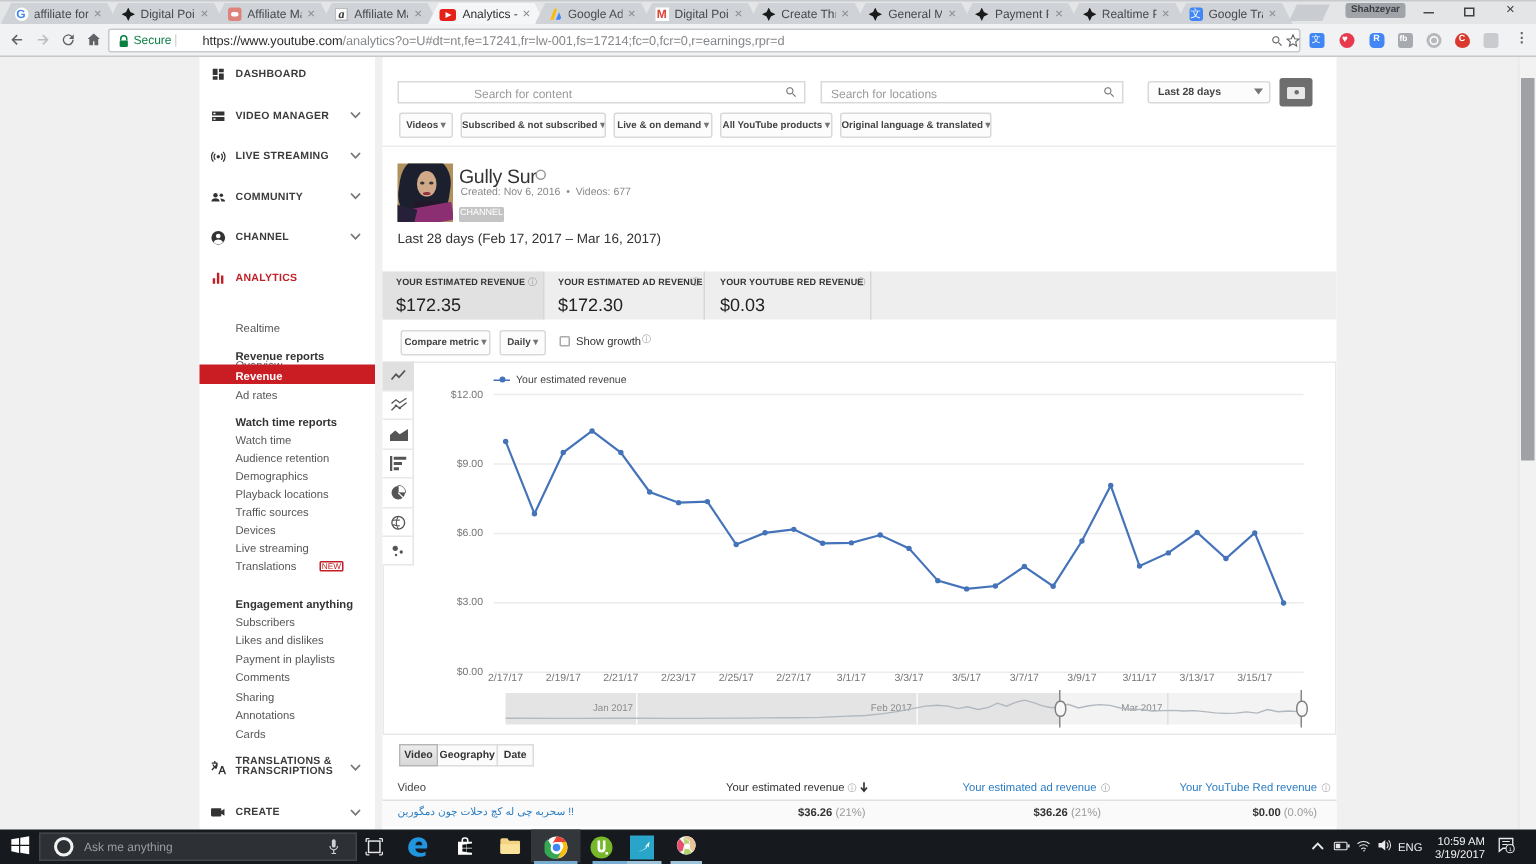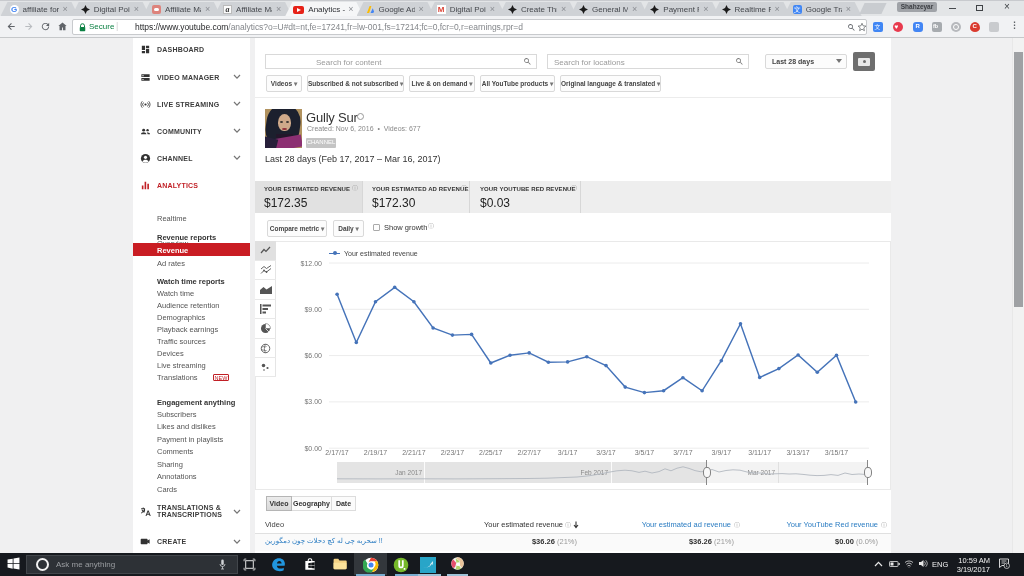--- a/index.html
+++ b/index.html
@@ -210,21 +210,21 @@
   <div class="sub" style="top:202.5px;margin-top:36px;">Overview</div>
   <div class="sub" style="top:214px;">Realtime</div>
   <div class="subh" style="top:232.5px;">Revenue reports</div>
   <div style="left:133px;top:242.5px;width:116.5px;height:13px;background:#c91d23;"></div>
   <div class="sub" style="top:245.5px;color:#fff;font-weight:bold;">Revenue</div>
   <div class="sub" style="top:258.5px;">Ad rates</div>
   <div class="subh" style="top:276.5px;">Watch time reports</div>
   <div class="sub" style="top:288.5px;">Watch time</div>
   <div class="sub" style="top:301px;">Audience retention</div>
   <div class="sub" style="top:312.5px;">Demographics</div>
-  <div class="sub" style="top:325px;">Playback earnings</div>
+  <div class="sub" style="top:325px;">Playback locations</div>
   <div class="sub" style="top:337px;">Traffic sources</div>
   <div class="sub" style="top:349px;">Devices</div>
   <div class="sub" style="top:361px;">Live streaming</div>
   <div class="sub" style="top:373px;">Translations</div>
   <div style="left:213px;top:373.5px;width:16px;height:7.5px;border:0.8px solid #c11f25;border-radius:1px;color:#c11f25;font-size:5.5px;text-align:center;line-height:7px;">NEW</div>
   <div class="subh" style="top:397.5px;">Engagement anything</div>
   <div class="sub" style="top:410px;">Subscribers</div>
   <div class="sub" style="top:422px;">Likes and dislikes</div>
   <div class="sub" style="top:435px;">Payment in playlists</div>
   <div class="sub" style="top:447px;">Comments</div>

